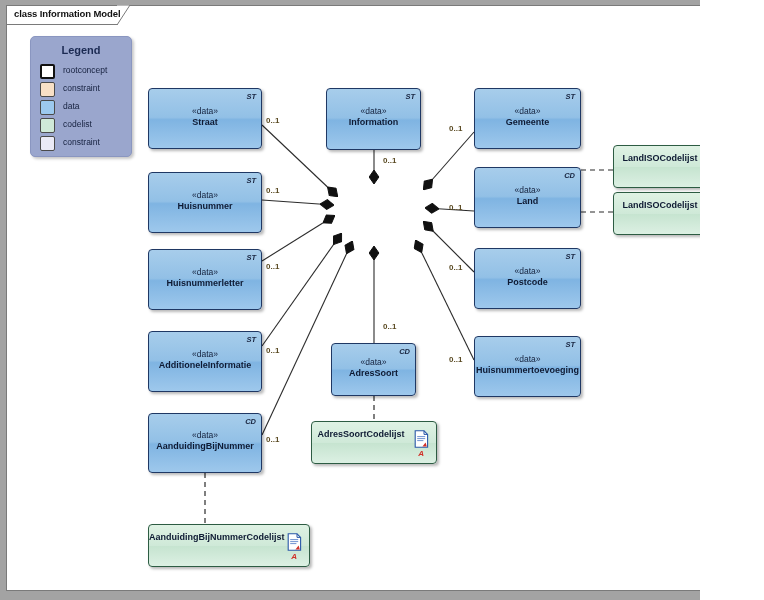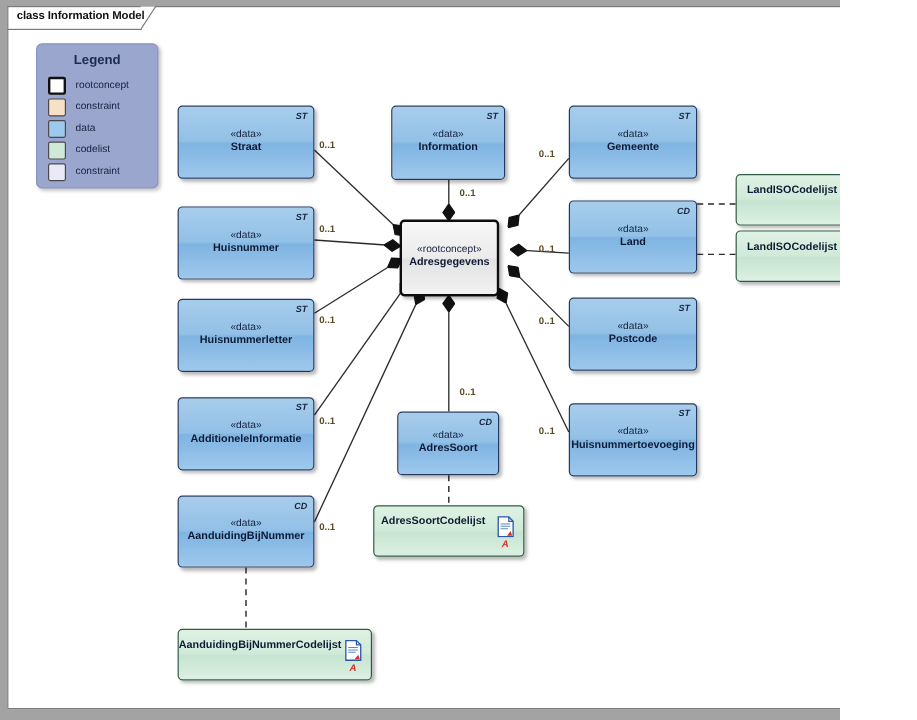--- a/index.html
+++ b/index.html
@@ -284,24 +284,20 @@
     <div class="legend-row" style="top:80px;">
       <span class="legend-sw" style="background:#cfe9d8;"></span>
       <span class="legend-lb">codelist</span>
     </div>
     <div class="legend-row" style="top:98px;">
       <span class="legend-sw" style="background:#eaeaf6;"></span>
       <span class="legend-lb">constraint</span>
     </div>
   </div>
 
-  <div class="node root" style="left:333px; top:183px; width:83px; height:64px;">
-    <div class="node-stereo">«rootconcept»</div>
-    <div class="node-name">Adresgegevens</div>
-  </div>
 
   <div class="node data" style="left:148px; top:88px; width:114px; height:61px;">
     <div class="node-tag">ST</div>
     <div class="node-stereo">«data»</div>
     <div class="node-name">Straat</div>
   </div>
   <div class="mult" style="left:266px; top:116px;">0..1</div>
 
   <div class="node data" style="left:148px; top:172px; width:114px; height:61px;">
     <div class="node-tag">ST</div>

